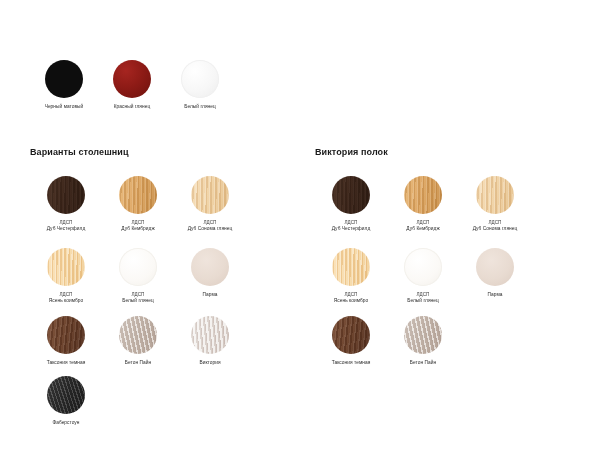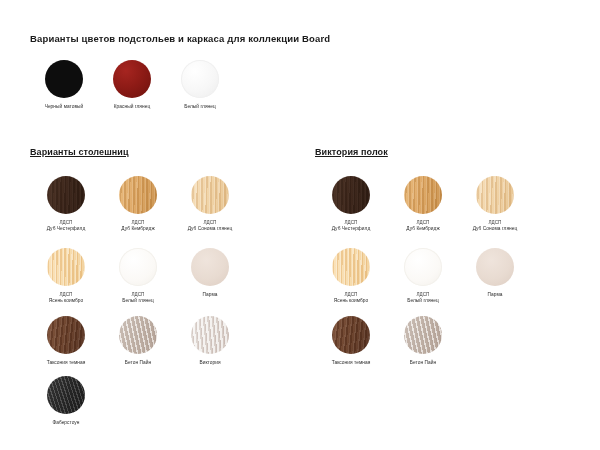--- a/index.html
+++ b/index.html
@@ -36,21 +36,20 @@
     white-space: nowrap;
   }
 
   .section-title {
     position: absolute;
     font-size: 9px;
     font-weight: bold;
     letter-spacing: 0.1px;
     color: #1a1a1a;
     white-space: nowrap;
-    text-decoration: underline;
   }
   .section-title.left  { left: 30px;  top: 147px; }
   .section-title.right { left: 315px; top: 147px; }
   .swatch-row {
     position: absolute;
     display: flex;
   }
 
   .swatch {
     width: 72px;
@@ -184,21 +183,20 @@
         rgba(255,255,255,0.12) 0px, rgba(255,255,255,0.12) 1.1px,
         rgba(0,0,0,0.30) 1.1px, rgba(0,0,0,0.30) 3.4px),
       linear-gradient(115deg, #4a4a4a 0%, #363636 50%, #262626 100%);
   }
 </style>
 </head>
 <body>
 
 <div class="page">
 
-  <div class="main-title">Варианты цветов подстольев и каркаса для коллекции Board</div>
 
   <div class="swatch-row base-row" id="base-colors-row" style="left:30px; top:60px;">
       <div class="swatch">
         <div class="swatch-disc tex-black-matte"></div>
         <div class="swatch-caption">
           <span class="cap-name solo">Черный матовый</span>
         </div>
       </div>
       <div class="swatch">
         <div class="swatch-disc tex-red-gloss"></div>

